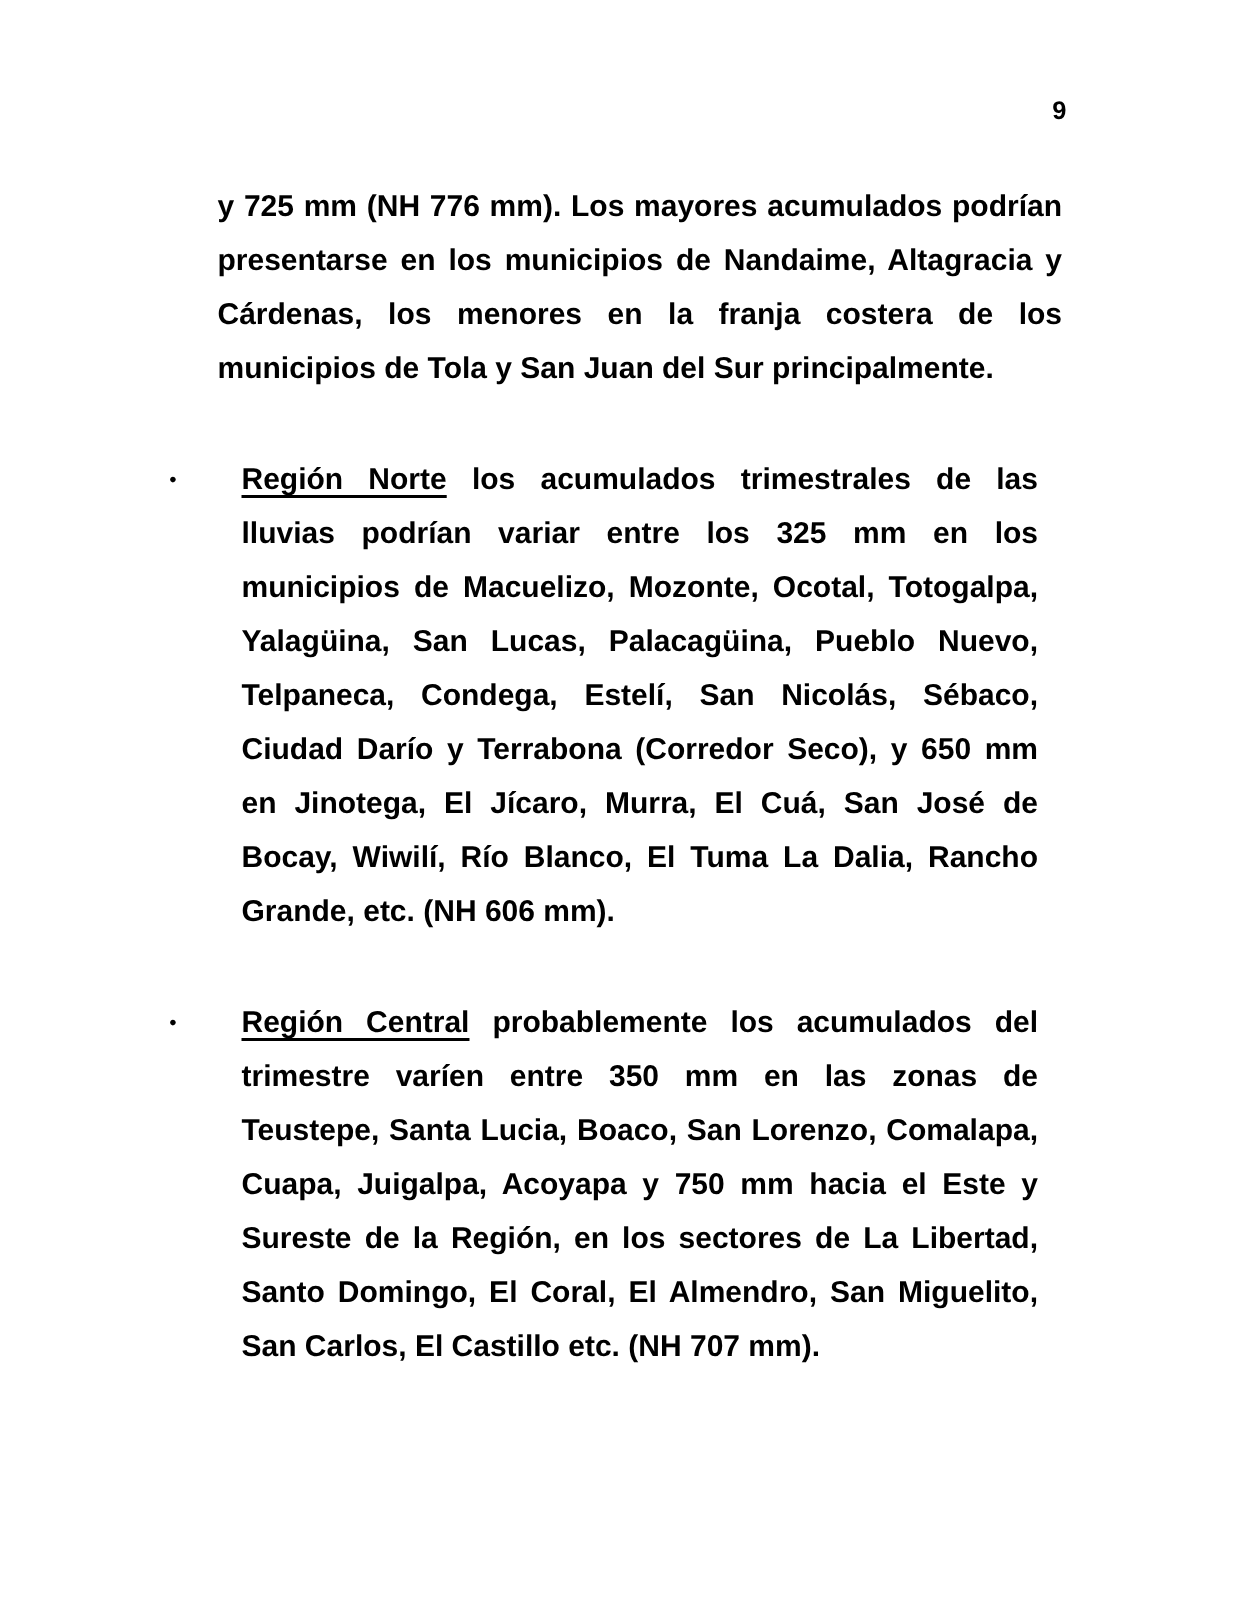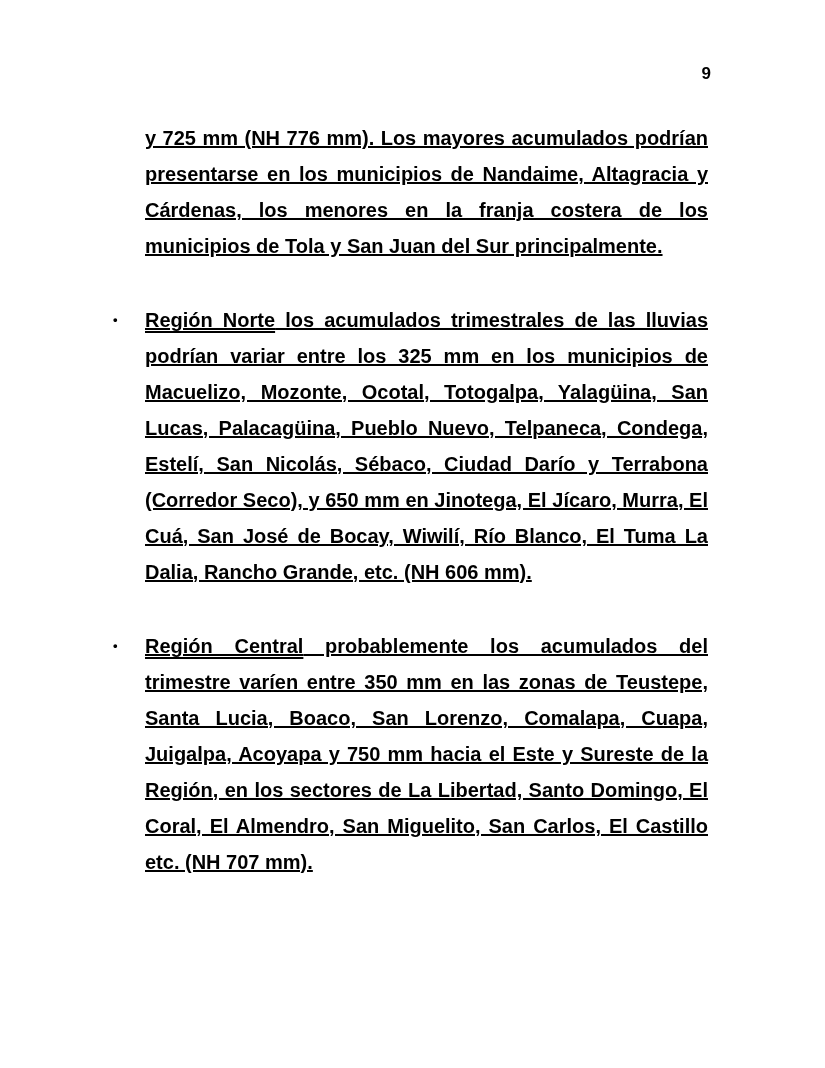--- a/index.html
+++ b/index.html
@@ -32,28 +32,27 @@
       top: 120px;
       left: 145px;
       width: 563px;
     }
     .para {
       margin: 0 0 38px 0;
       font-size: 20px;
       font-weight: 700;
       line-height: 36px;
       text-align: justify;
-      text-decoration: underline;
     }
     .bullet-row {
       position: relative;
       margin: 0 0 38px 0;
     }
     .bullet-row .para {
-      margin: 0;
+      margin: 16px;
     }
     .bullet-marker {
       position: absolute;
       left: -32px;
       top: 0;
       font-size: 13px;
       line-height: 36px;
       font-weight: 700;
     }
     .lead {

